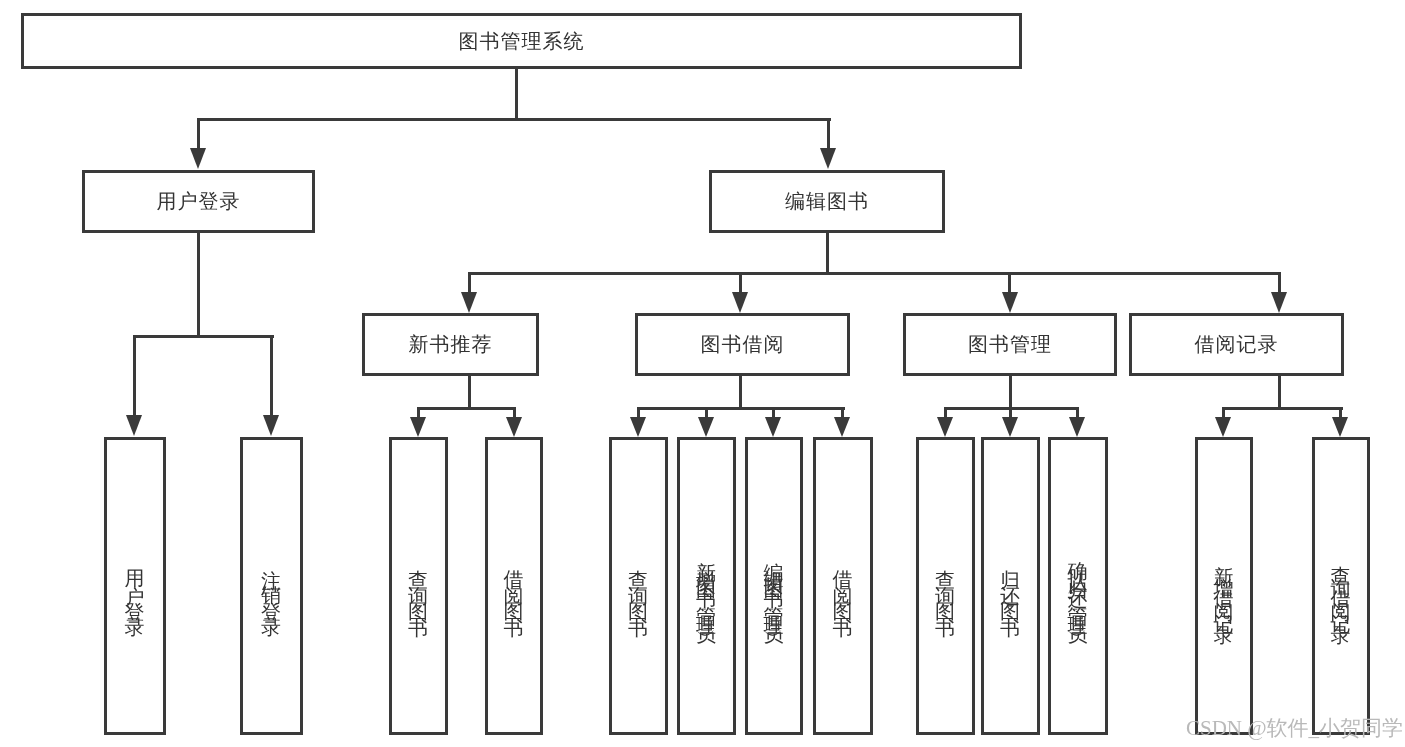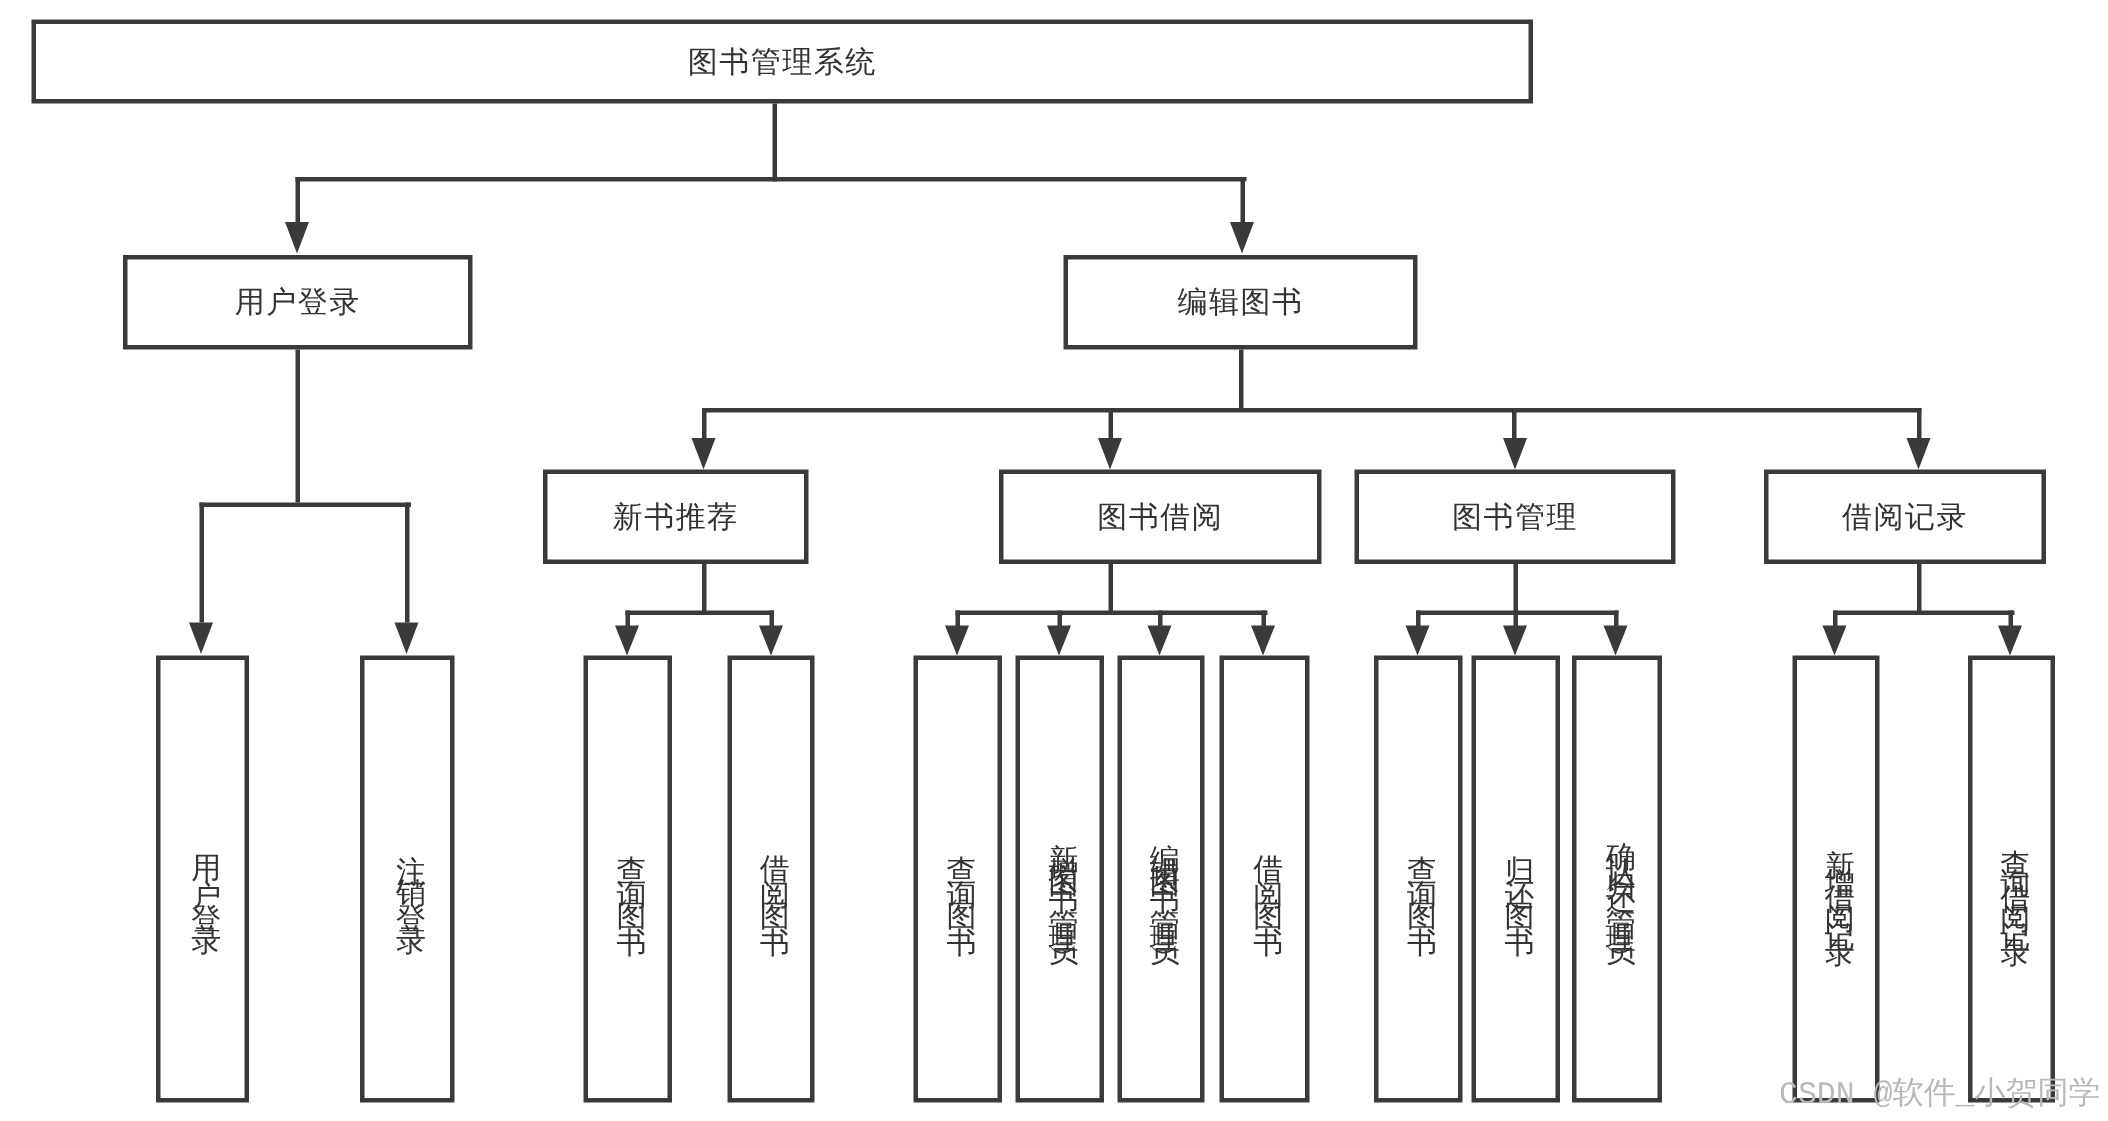--- a/index.html
+++ b/index.html
@@ -1,20 +1,20 @@
 <!DOCTYPE html>
 <html><head>
 <meta charset="utf-8">
 <style>
   html,body{margin:0;padding:0;background:#fff;}
   #canvas{
     position:relative;
     width:1405px;height:747px;
     background:var(--bg,#fff);
-    font-family:Liberation Mono, monospace;
+    font-family:Liberation Serif, serif;
     overflow:hidden;
     border-radius:20px;
   }
   .box{
     position:absolute;
     box-sizing:border-box;
     border:3px solid var(--line,#3a3a3a);
     background:#fff;
     display:flex;align-items:center;justify-content:center;
     color:var(--text,#333);
@@ -75,23 +75,23 @@
   <div class="vline" style="left:468px;top:272px;height:21px"></div>
   <div class="arrowhead" style="left:461px;top:292px"></div>
   <div class="vline" style="left:739px;top:272px;height:21px"></div>
   <div class="arrowhead" style="left:732px;top:292px"></div>
   <div class="vline" style="left:1008px;top:272px;height:21px"></div>
   <div class="arrowhead" style="left:1002px;top:292px"></div>
   <div class="vline" style="left:1278px;top:272px;height:21px"></div>
   <div class="arrowhead" style="left:1271px;top:292px"></div>
 
   <div class="box" style="left:362px;top:313px;width:177px;height:63px">新书推荐</div>
-  <div class="box" style="left:666px;top:313px;width:215px;height:63px">图书借阅</div>
+  <div class="box" style="left:635px;top:313px;width:215px;height:63px">图书借阅</div>
   <div class="box" style="left:903px;top:313px;width:214px;height:63px">图书管理</div>
-  <div class="box" style="left:1176px;top:313px;width:188px;height:63px">借阅记录</div>
+  <div class="box" style="left:1129px;top:313px;width:215px;height:63px">借阅记录</div>
 
   <div class="vline" style="left:468px;top:376px;height:33px"></div>
   <div class="hline" style="left:417px;top:407px;width:99px"></div>
   <div class="vline" style="left:417px;top:407px;height:12px"></div>
   <div class="arrowhead small" style="left:410px;top:417px"></div>
   <div class="vline" style="left:513px;top:407px;height:12px"></div>
   <div class="arrowhead small" style="left:506px;top:417px"></div>
 
   <div class="vline" style="left:739px;top:376px;height:33px"></div>
   <div class="hline" style="left:637px;top:407px;width:208px"></div>

